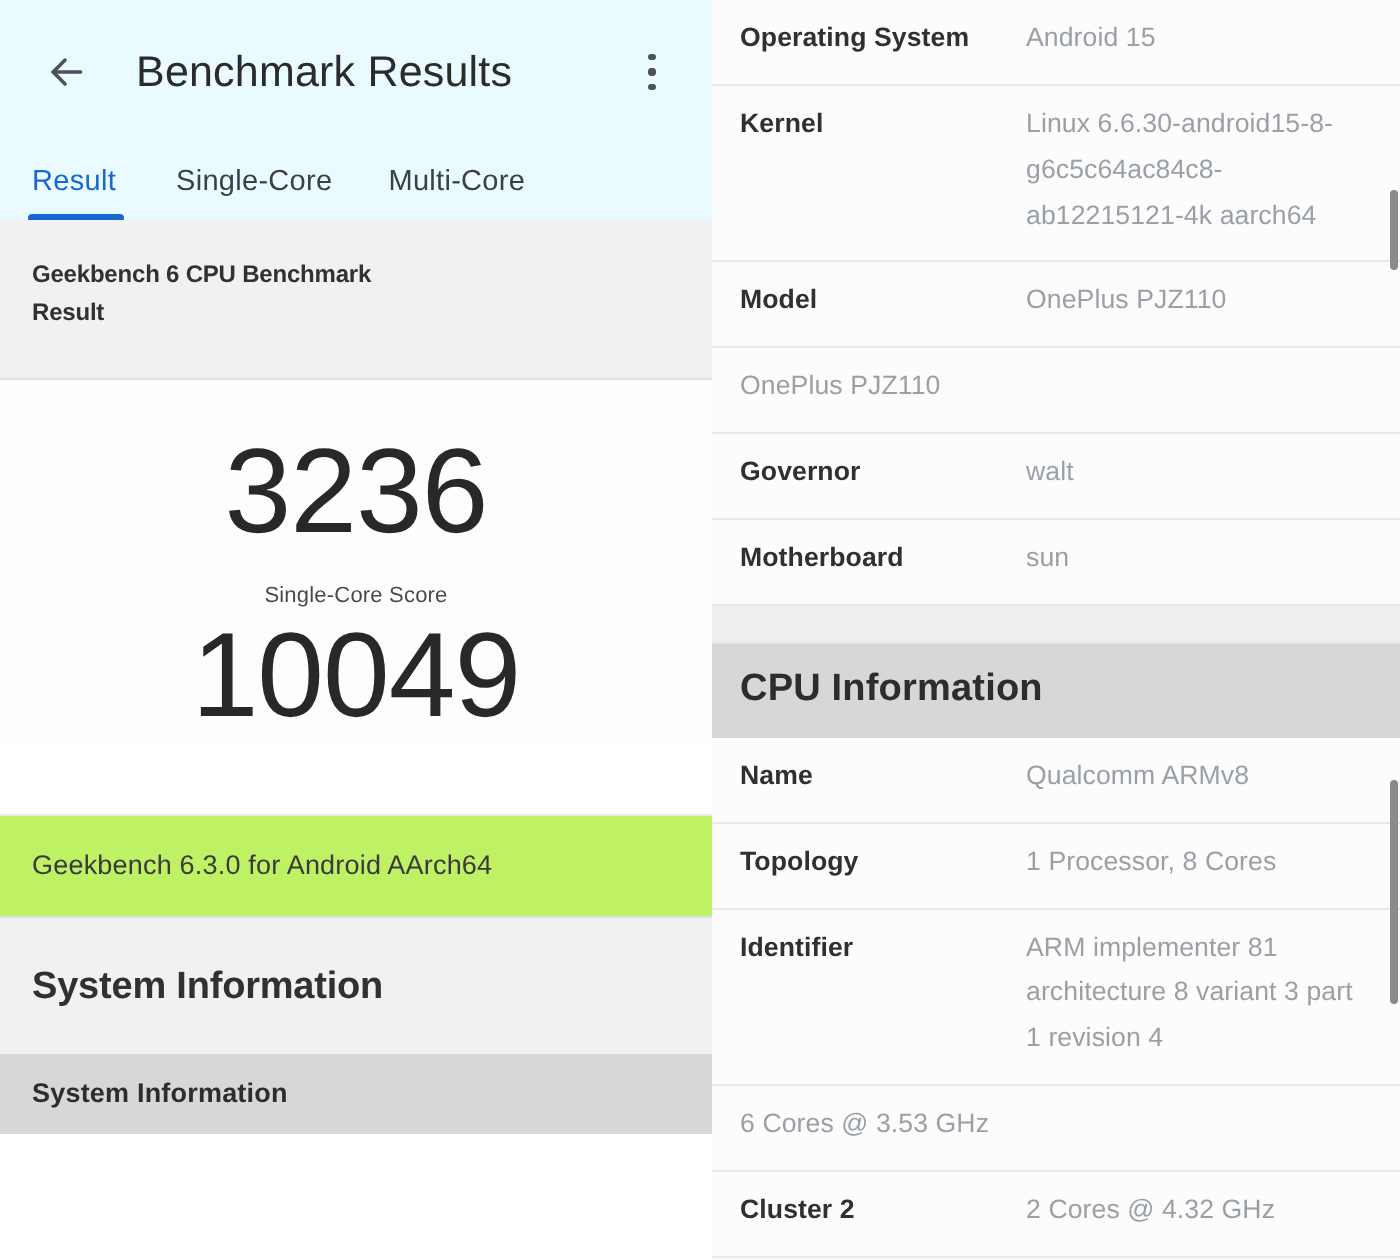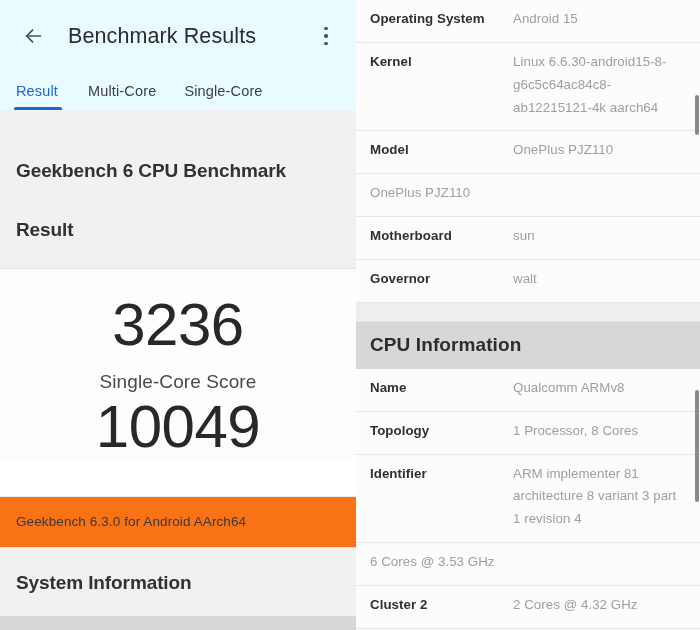--- a/index.html
+++ b/index.html
@@ -107,50 +107,49 @@
     background: #1967d2;
     border-radius: 2px 2px 0 0;
   }
 
   .title-block {
     background: #f1f1f1;
     padding: 18px 16px 22px 16px;
     border-bottom: 1px solid #e2e2e2;
   }
   .title-block .t-line {
-    font-size: 19px;
+    font-size: 12px;
     font-weight: bold;
     color: #2f3133;
     line-height: 1.62;
     letter-spacing: -0.1px;
-    margin-top: 28px;
   }
 
   .score-area {
     background: #fdfdfd;
     padding-top: 22px;
   }
   .score-group { text-align: center; }
   .score-value {
     font-size: 60px;
     color: #282828;
     font-weight: 400;
     line-height: 1.12;
     letter-spacing: -0.5px;
   }
   .score-label {
-    font-size: 19px;
+    font-size: 11px;
     color: #4a4a4a;
     margin-top: 13px;
     letter-spacing: 0.1px;
   }
   .score-group.second { }
 
   .version-row {
-    background: #f97316;
+    background: #bef264;
     border-top: 1px solid #eaeaea;
     border-bottom: 1px solid #e0e0e0;
     margin-top: 36px;
     padding: 17px 16px 18px 16px;
     font-size: 13.5px;
     color: #3a3a3a;
     letter-spacing: 0.1px;
   }
 
   .section-title-big {
@@ -253,24 +252,24 @@
           <i></i>
           <i></i>
       </div>
     </div>
 
     <div class="tabs">
       <div class="tab active">
         <span>Result</span>
       </div>
       <div class="tab">
+        <span>Single-Core</span>
+      </div>
+      <div class="tab">
         <span>Multi-Core</span>
-      </div>
-      <div class="tab">
-        <span>Single-Core</span>
       </div>
     </div>
 
     <div class="title-block">
       <div class="t-line">Geekbench 6 CPU Benchmark</div>
       <div class="t-line">Result</div>
     </div>
 
     <div class="score-area">
       <div class="score-group">
@@ -299,26 +298,26 @@
           <div class="v">Linux 6.6.30-android15-8-g6c5c64ac84c8-ab12215121-4k aarch64</div>
         </div>
         <div class="info-row">
           <div class="k">Model</div>
           <div class="v">OnePlus PJZ110</div>
         </div>
         <div class="info-row">
           <div class="v">OnePlus PJZ110</div>
         </div>
         <div class="info-row">
+          <div class="k">Governor</div>
+          <div class="v">walt</div>
+        </div>
+        <div class="info-row">
           <div class="k">Motherboard</div>
           <div class="v">sun</div>
-        </div>
-        <div class="info-row">
-          <div class="k">Governor</div>
-          <div class="v">walt</div>
         </div>
         <div class="spacer-band"></div>
         <div class="group-header">CPU Information</div>
         <div class="info-row">
           <div class="k">Name</div>
           <div class="v">Qualcomm ARMv8</div>
         </div>
         <div class="info-row">
           <div class="k">Topology</div>
           <div class="v">1 Processor, 8 Cores</div>

